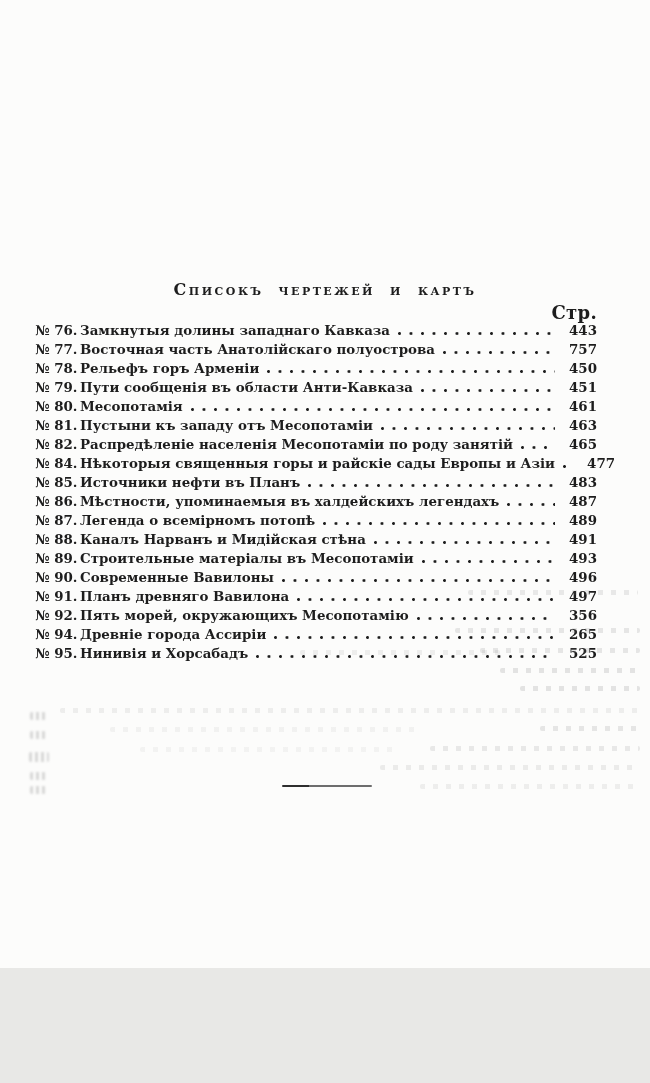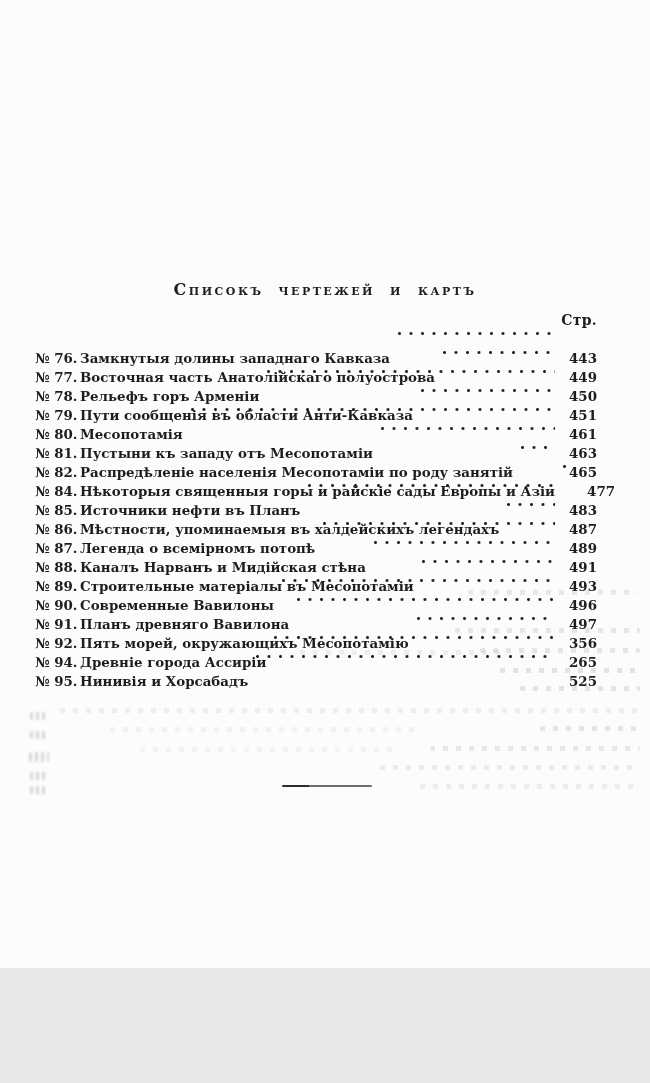--- a/index.html
+++ b/index.html
@@ -19,34 +19,34 @@
   }
   .title{
     position:absolute;top:280px;left:0;right:0;
     text-align:center;
     font-size:16px;font-weight:700;
     font-variant:small-caps;
     letter-spacing:2.5px;word-spacing:7px;
     color:var(--ink);
   }
   .str-header{
-    position:absolute;top:312px;right:53px;
-    font-size:14px;font-weight:700;
+    position:absolute;top:302px;right:53px;
+    font-size:18px;font-weight:700;
     letter-spacing:.3px;
   }
   .toc{
     position:absolute;top:321px;left:35px;right:53px;
   }
   .row{
     display:flex;align-items:baseline;
     height:19px;line-height:19px;
     font-size:13.4px;font-weight:700;
     white-space:nowrap;
   }
-  .row .no{flex:0 0 45px;margin-top:28px;}
+  .row .no{flex:0 0 45px;}
   .row .t{flex:0 0 auto;}
   .row .leader{
     flex:1 1 auto;min-width:10px;
     align-self:flex-end;
     height:3px;margin:0 8px 5px 8px;
     background-image:radial-gradient(circle at 1.5px 1.5px, var(--ink) 1.15px, rgba(0,0,0,0) 1.7px);
     background-size:11.5px 3px;
     background-repeat:repeat-x;
   }
   .row .pg{flex:0 0 34px;text-align:right;}
@@ -85,21 +85,21 @@
       <div class="row">
         <span class="no">№ 76.</span>
         <span class="t">Замкнутыя долины западнаго Кавказа</span>
         <span class="leader"></span>
         <span class="pg">443</span>
       </div>
       <div class="row">
         <span class="no">№ 77.</span>
         <span class="t">Восточная часть Анатолійскаго полуострова</span>
         <span class="leader"></span>
-        <span class="pg">449</span>
+        <span class="pg">757</span>
       </div>
       <div class="row">
         <span class="no">№ 78.</span>
         <span class="t">Рельефъ горъ Арменіи</span>
         <span class="leader"></span>
         <span class="pg">450</span>
       </div>
       <div class="row">
         <span class="no">№ 79.</span>
         <span class="t">Пути сообщенія въ области Анти-Кавказа</span>

